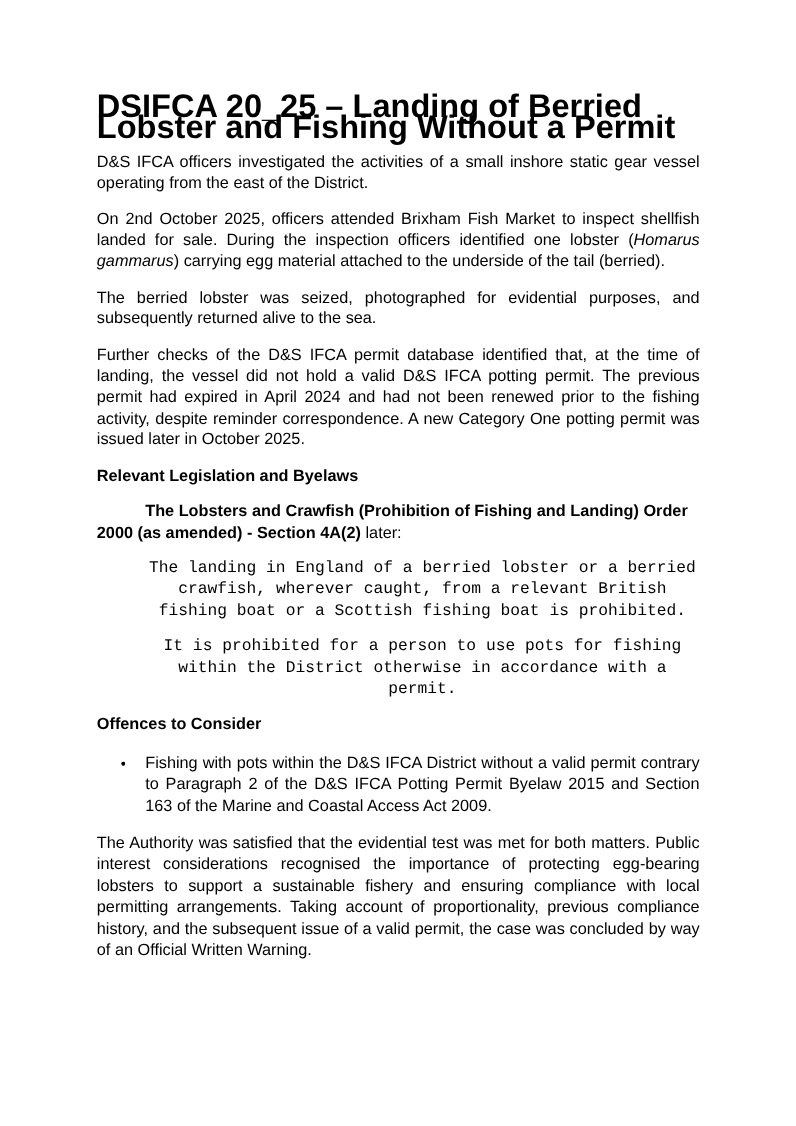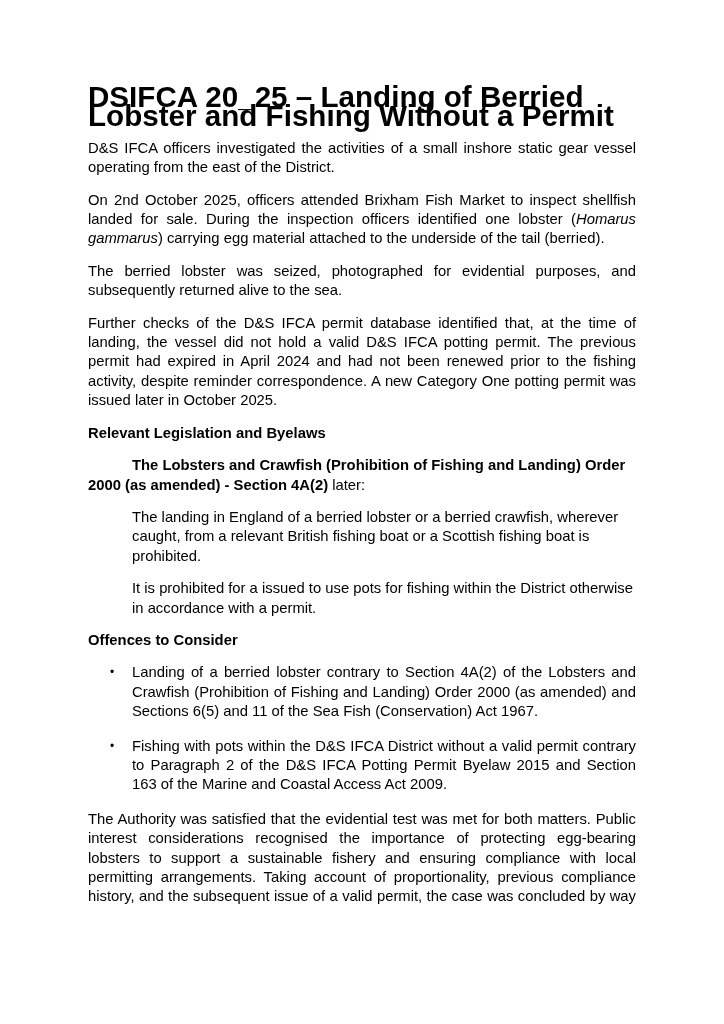--- a/index.html
+++ b/index.html
@@ -42,21 +42,22 @@
     margin: 0 0 13px 0;
     text-align: left;
   }
   p.legislation-title .bold-run {
     font-weight: bold;
     margin-left: 44px;
   }
   blockquote.quote-block {
     margin: 0 0 13px 44px;
     padding: 0;
-    text-align: left;
+    text-align: center;
+    font-family: Liberation Mono, monospace;
   }
   .italic-run {
     font-style: italic;
   }
   ul.offence-list {
     list-style: none;
     margin: 0 0 13px 0;
     padding: 0;
   }
   ul.offence-list li {
@@ -87,25 +88,25 @@
 
   <p class="body-para">Further checks of the D&amp;S IFCA permit database identified that, at the time of landing, the vessel did not hold a valid D&amp;S IFCA potting permit. The previous permit had expired in April 2024 and had not been renewed prior to the fishing activity, despite reminder correspondence. A new Category One potting permit was issued later in October 2025.</p>
 
   <h2 class="section-heading">Relevant Legislation and Byelaws</h2>
 
   <p class="legislation-title"><span class="bold-run">The Lobsters and Crawfish (Prohibition of Fishing and Landing) Order 2000 (as amended) - Section 4A(2)</span><span> later:</span></p>
 
   <blockquote class="quote-block">The landing in England of a berried lobster or a berried crawfish, wherever caught, from a relevant British fishing boat or a Scottish fishing boat is prohibited.</blockquote>
 
 
-  <blockquote class="quote-block">It is prohibited for a issued to use pots for fishing within the District otherwise in accordance with a permit.</blockquote>
+  <blockquote class="quote-block">It is prohibited for a person to use pots for fishing within the District otherwise in accordance with a permit.</blockquote>
 
   <h2 class="section-heading">Offences to Consider</h2>
 
   <ul class="offence-list">
-    <li><span class="bullet-marker">•</span><span>Landing of a berried lobster contrary to Section 4A(2) of the Lobsters and Crawfish (Prohibition of Fishing and Landing) Order 2000 (as amended) and Sections 6(5) and 11 of the Sea Fish (Conservation) Act 1967.</span></li>
+    <li><span class="bullet-marker">•</span></li>
     <li><span class="bullet-marker">•</span><span>Fishing with pots within the D&amp;S IFCA District without a valid permit contrary to Paragraph 2 of the D&amp;S IFCA Potting Permit Byelaw 2015 and Section 163 of the Marine and Coastal Access Act 2009.</span></li>
   </ul>
 
 
   <p class="body-para">The Authority was satisfied that the evidential test was met for both matters. Public interest considerations recognised the importance of protecting egg-bearing lobsters to support a sustainable fishery and ensuring compliance with local permitting arrangements. Taking account of proportionality, previous compliance history, and the subsequent issue of a valid permit, the case was concluded by way of an Official Written Warning.</p>
 
 </div>
 
 </body></html>

